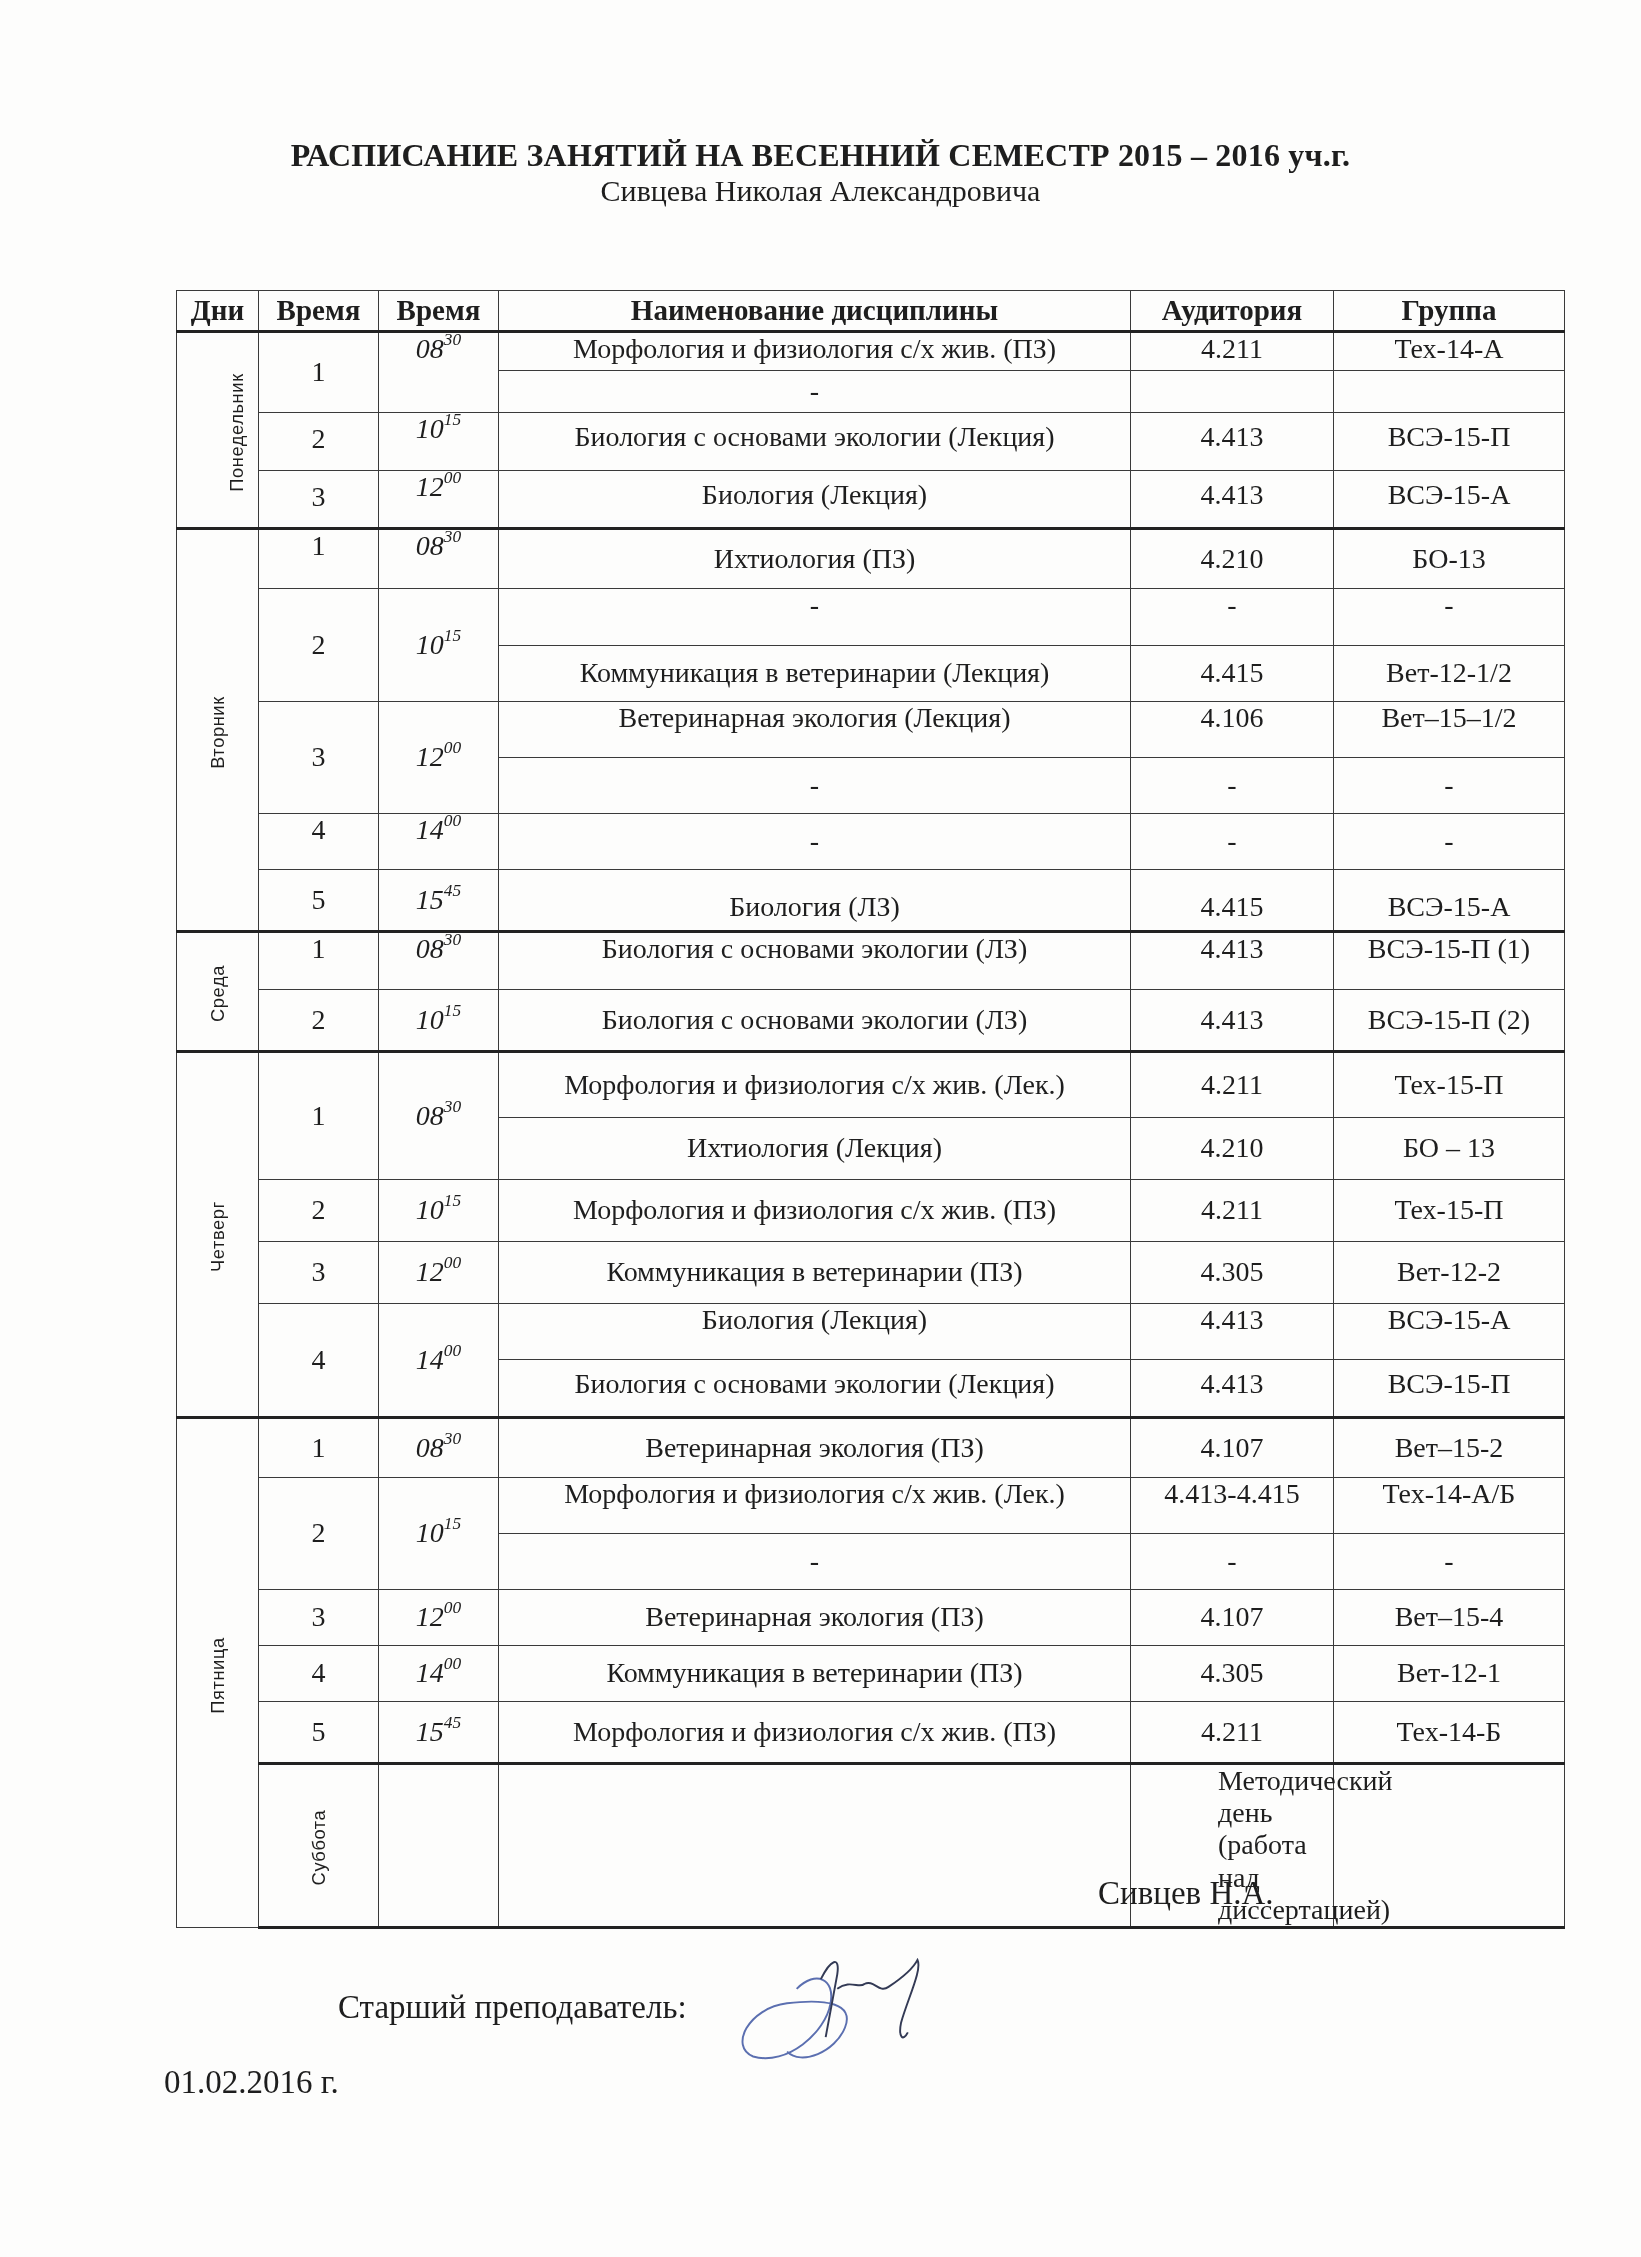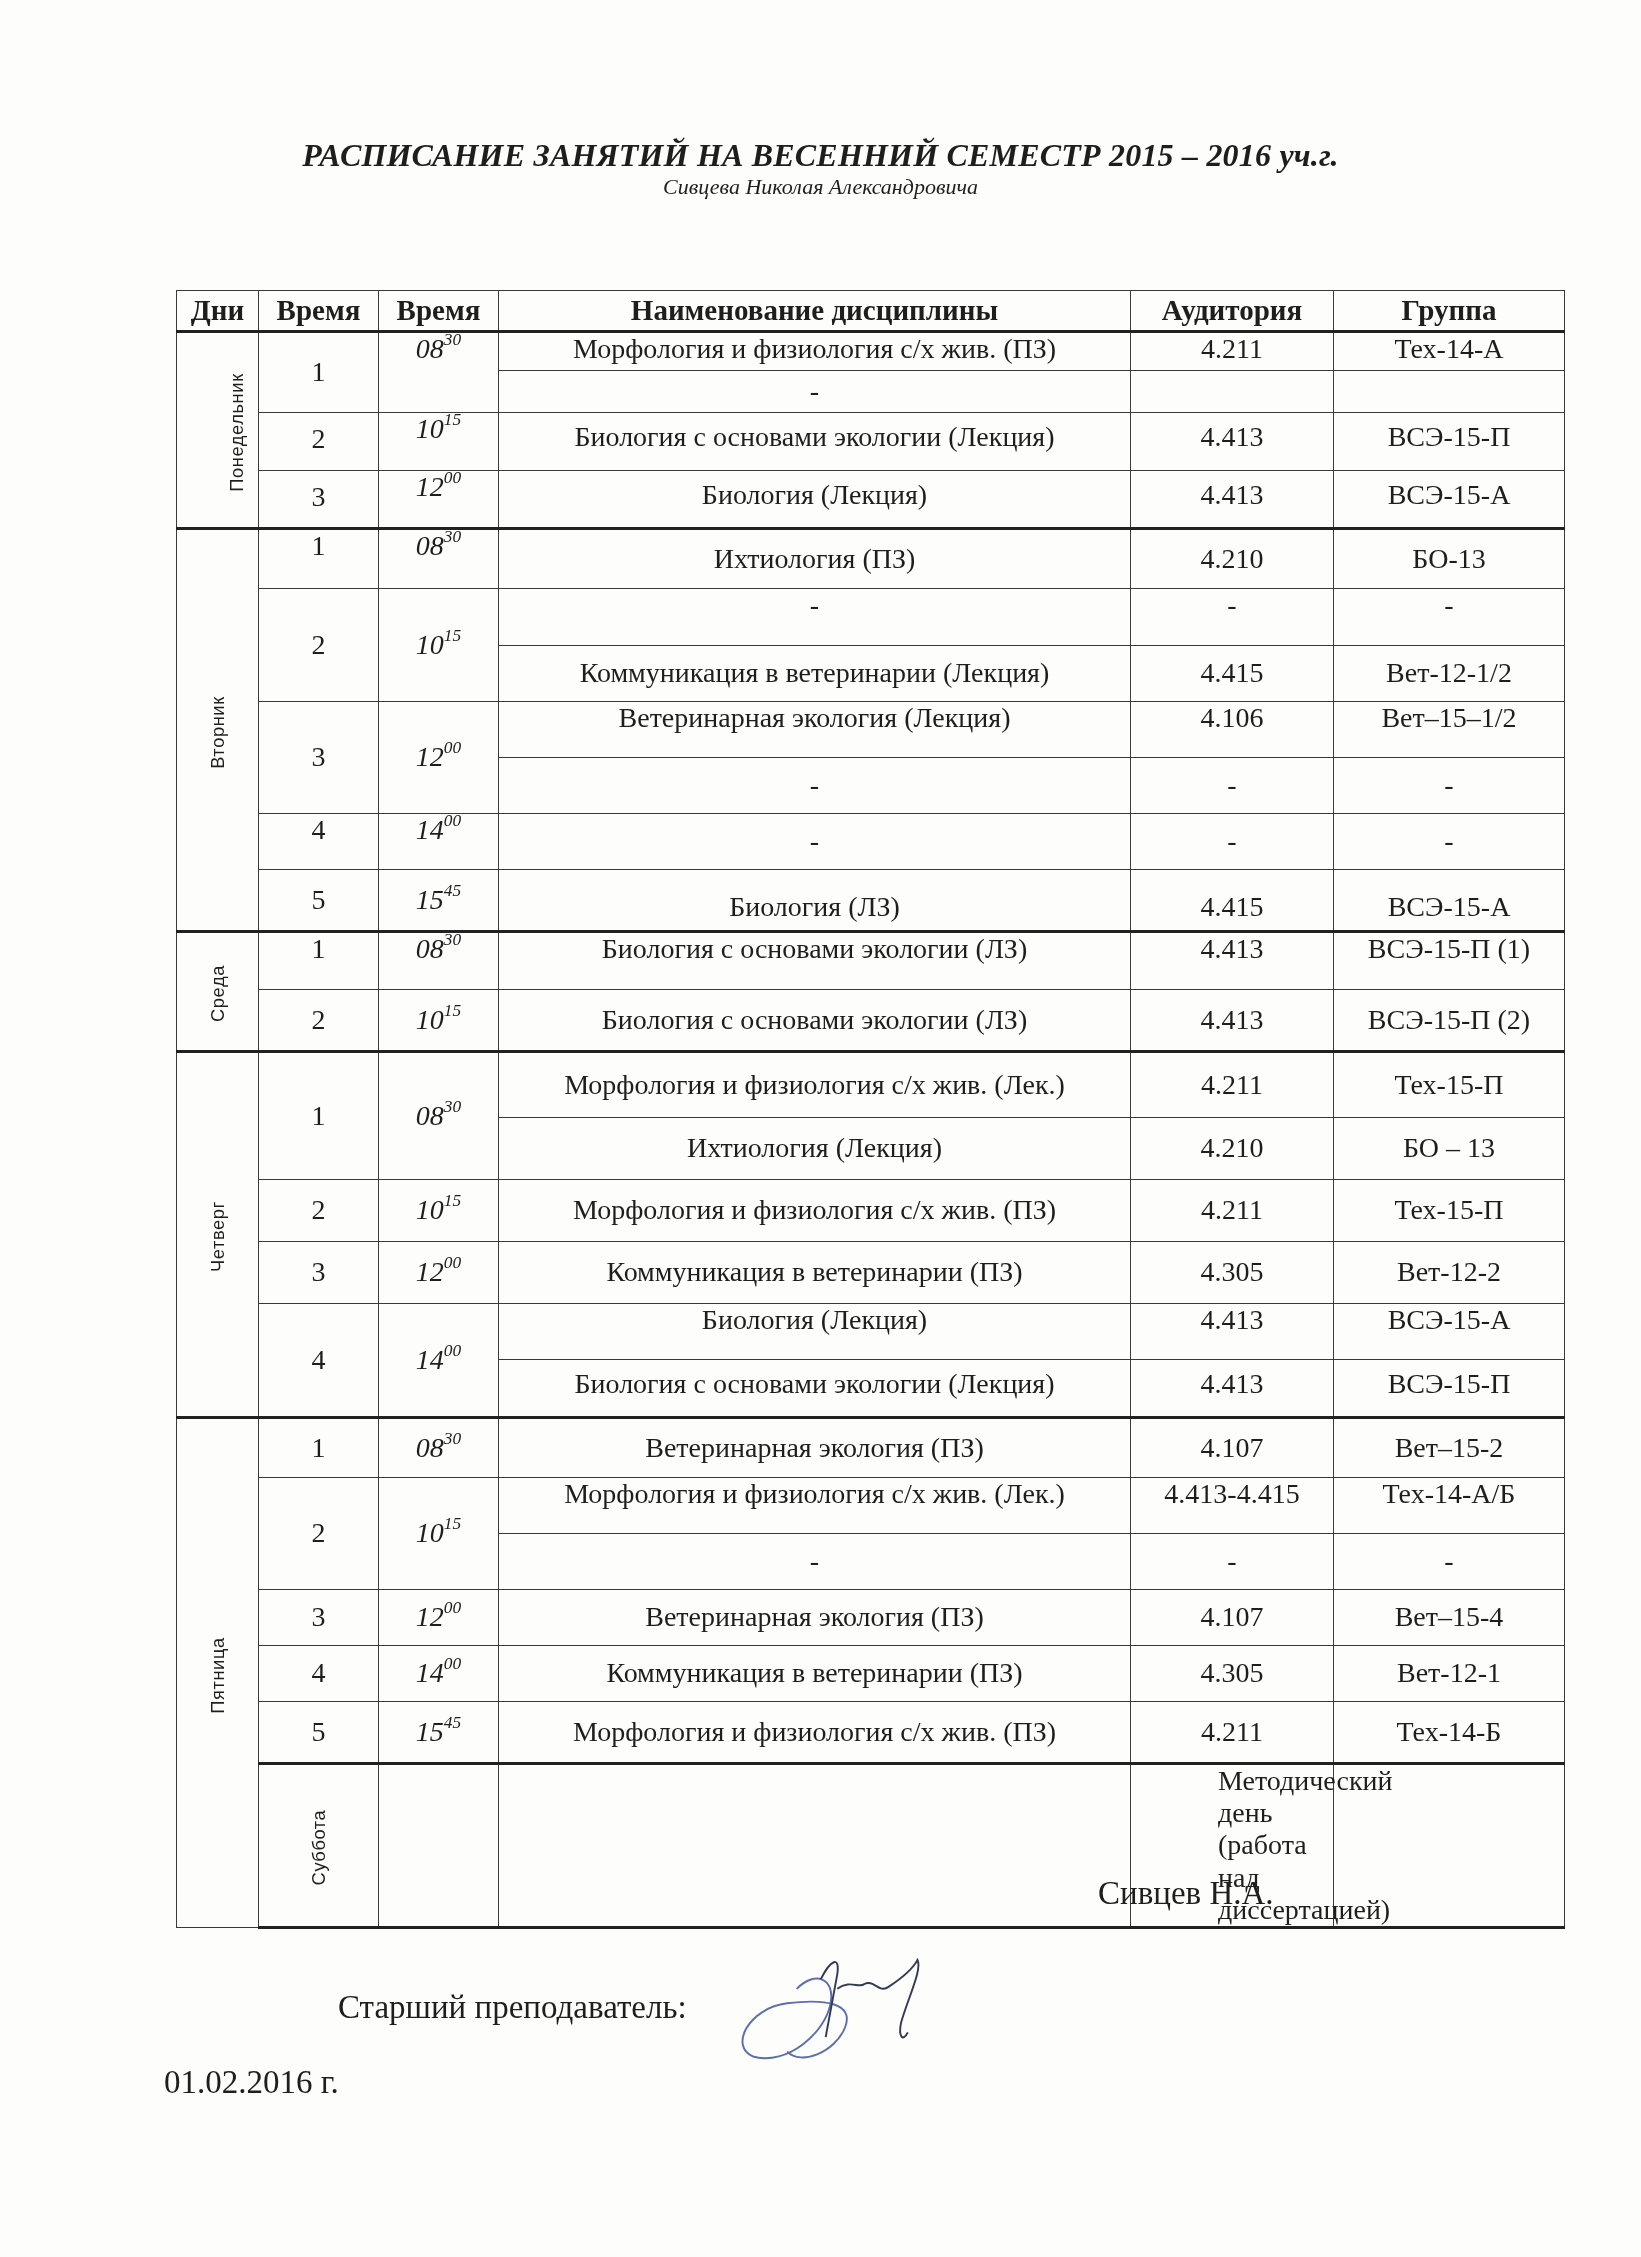--- a/index.html
+++ b/index.html
@@ -1,22 +1,22 @@
 <!DOCTYPE html>
 <html><head>
 <meta charset="utf-8">
 <style>
   html, body { margin: 0; padding: 0; background: #ffffff; }
   body { width: 1641px; height: 2257px; position: relative; overflow: hidden;
          font-family: "Liberation Serif", "DejaVu Serif", serif; color: #1e1e1e; }
   .page { position: absolute; left: 0; top: 0; width: 1641px; height: 2257px; background: #fdfdfc; }
 
-  .hdr { position: absolute; left: 0; width: 1641px; text-align: center; font-style: italic; }
+  .hdr { position: absolute; left: 0; width: 1641px; text-align: center; }
   .title { top: 137px; font-size: 32px; font-weight: bold; letter-spacing: 0.2px; }
-  .teacher { top: 174px; font-size: 22px; }
+  .teacher { top: 174px; font-size: 30px; }
   .dept { top: 210px; font-size: 29px; }
 
   table.sched { position: absolute; left: 128px; top: 290px; width: 1387px;
                 border-collapse: collapse; table-layout: fixed; margin-left: 48px; }
   table.sched td, table.sched th { border: 1.5px solid #3a3a3a; padding: 0; text-align: center;
                 font-size: 28px; line-height: 1.15; }
   table.sched th { font-weight: bold; height: 39px; font-size: 29px; border-bottom: 2.9px solid #222; }
   table.sched tr.day-start td { border-top: 3.4px solid #222; }
   td.day { position: relative; }
   td.day span.vlabel { display: inline-block; transform: rotate(-90deg); white-space: nowrap;

